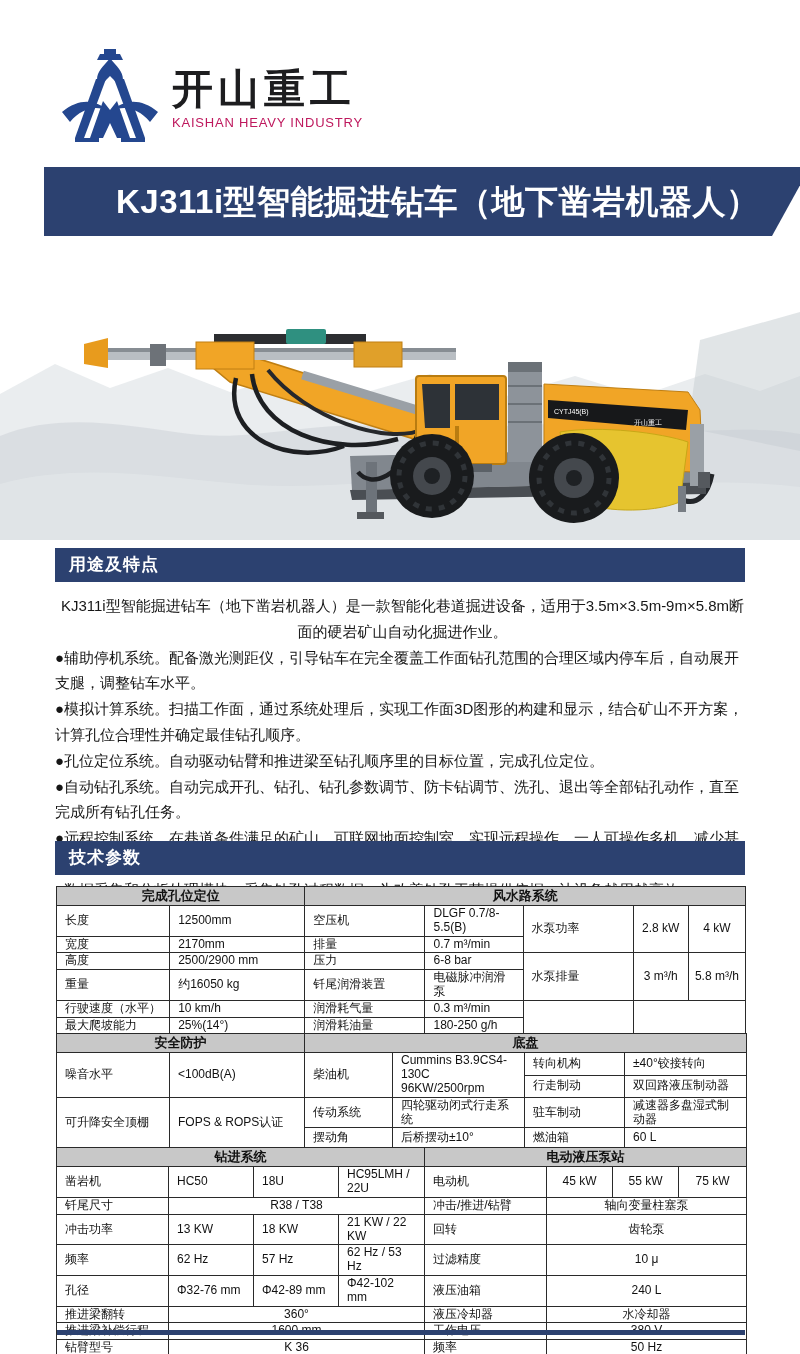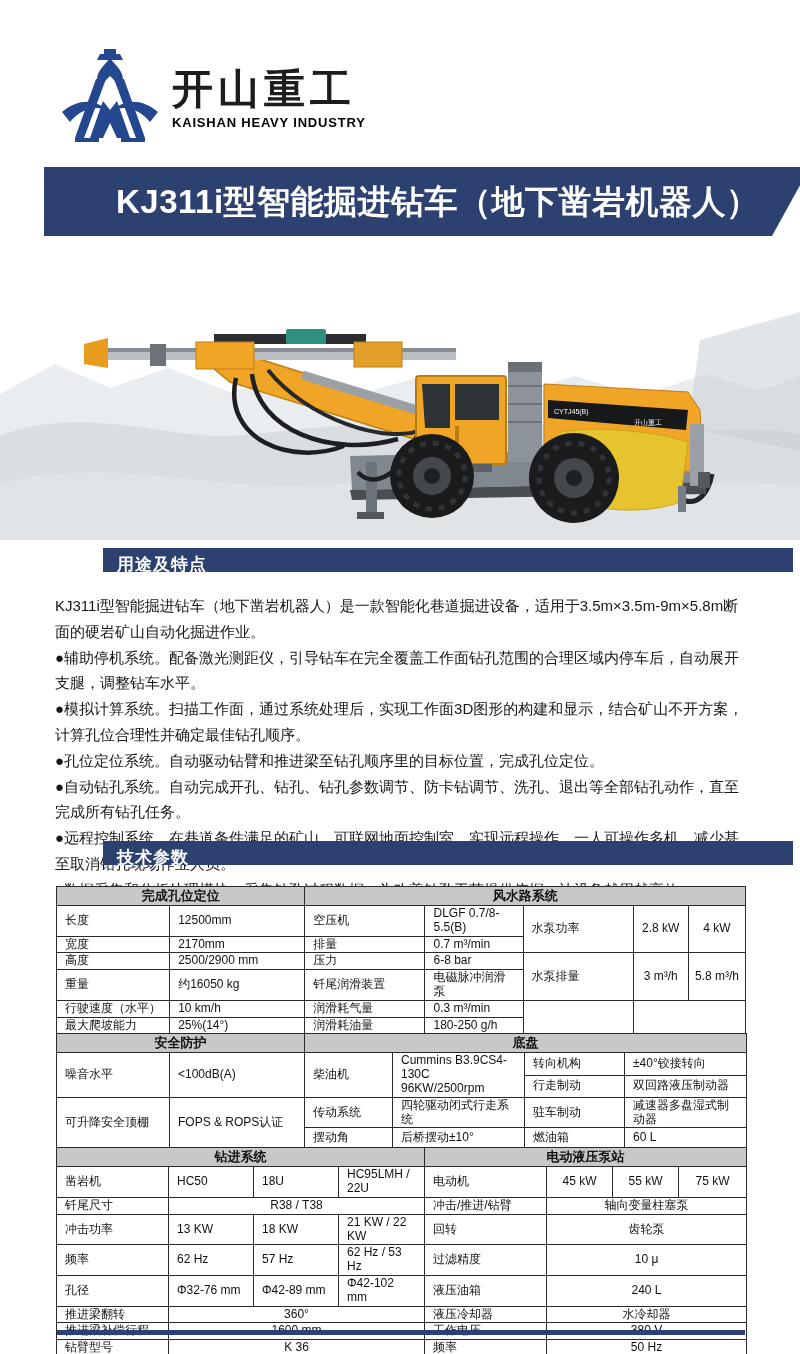--- a/index.html
+++ b/index.html
@@ -2,40 +2,40 @@
 <html><head>
 <meta charset="utf-8">
 <style>
   * { margin:0; padding:0; box-sizing:border-box; }
   body { background:#ffffff; font-family:"Liberation Sans","DejaVu Sans",sans-serif; }
   .page { position:relative; width:800px; height:1354px; background:#ffffff; overflow:hidden; }
 
   
   .brand { position:absolute; top:46px; left:60px; display:flex; align-items:flex-start; gap:12px; }
   .brand-cn { font-size:41px; font-weight:bold; letter-spacing:5px; color:#1d1d1f; line-height:1.05; margin-top:22px; }
-  .brand-en { font-size:13px; font-weight:bold; letter-spacing:0.8px; color:#000000; margin-top:4px; }
+  .brand-en { font-size:13px; font-weight:normal; letter-spacing:0.8px; color:#be185d; margin-top:4px; }
 
   
   .banner { position:absolute; top:167px; left:0; width:766px; height:69px; background:#2c4170;
     clip-path:polygon(0 0,100% 0,calc(100% - 38px) 100%,0 100%);
     color:#fff; font-weight:bold; font-size:33px; line-height:69px; padding-left:72px; letter-spacing:0.5px;margin-left:44px; }
 
   
   .hero { position:absolute; top:276px; left:0; width:800px; height:264px; }
 
   
-  .section-bar { position:absolute; left:55px; width:690px; height:24px; background:#2c4170;
-    color:#ffffff; font-weight:bold; font-size:17px; line-height:34px; padding-left:14px; letter-spacing:1px;margin-left:48px; }
+  .section-bar { position:absolute; left:55px; width:690px; height:34px; background:#2c4170;
+    color:#ffffff; font-weight:bold; font-size:17px; line-height:34px; padding-left:14px; letter-spacing:1px; }
   .bar-features { top:548px; }
   .bar-specs { top:841px; }
 
   
   .features-body { position:absolute; top:593px; left:55px; width:695px; color:#161616;
     font-size:15px; line-height:1.72; }
-  .features-body p { margin:0; }
+  .features-body p { margin:0;text-align:center; }
   .features-body ul { list-style:none; }
 
   
   .tables { position:absolute; top:886px; left:56px; width:690px; }
   table.spec { width:690px; border-collapse:collapse; table-layout:fixed; }
   table.spec + table.spec { margin-top:-1px; }
   .spec th, .spec td { border:1px solid #2a2a2a; font-size:12px; color:#111; overflow:hidden; }
   .spec th { background:#c8c8c8; font-size:13px; font-weight:bold; height:19px; text-align:center; }
   .spec td { height:15px; padding:1px 8px; text-align:left; line-height:1.15; }
   .spec td.c { text-align:center; padding:1px 2px; }

